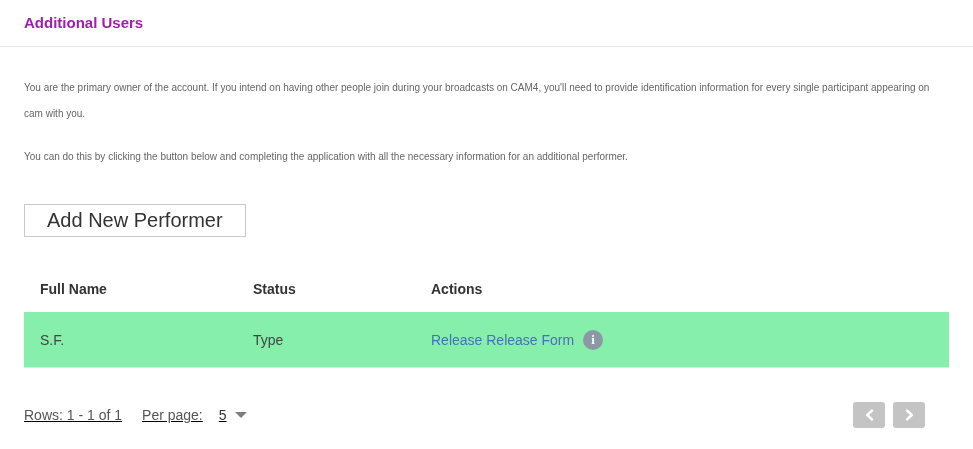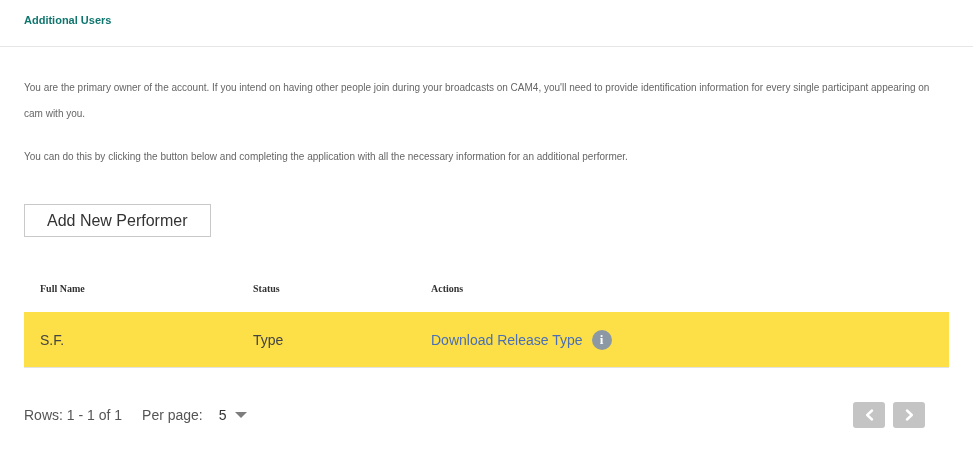--- a/index.html
+++ b/index.html
@@ -10,62 +10,61 @@
     font-family: "Liberation Sans", "DejaVu Sans", sans-serif;
     overflow: hidden;
   }
   .page-header {
     height: 47px;
     padding: 14px 24px 0 24px;
     border-bottom: 1px solid #e6e6e6;
   }
   .page-header h1 {
     margin: 0;
-    font-size: 11px;
+    font-size: 15px;
     font-weight: bold;
-    color: #0f766e;
+    color: #a21caf;
   }
   .content { padding: 0 24px; }
   .para {
     margin: 0;
     font-size: 10px;
     line-height: 26px;
     color: #666666;
     max-width: 910px;
   }
   .para-1 { margin-top: 28px; }
   .para-2 { margin-top: 17px; }
   .add-btn {
     margin-top: 34px;
     height: 33px;
     padding: 0 22px;
     background: #ffffff;
     border: 1px solid #c9c9c9;
     font-family: inherit;
-    font-size: 16px;
+    font-size: 20px;
     color: #333333;
     cursor: pointer;
   }
   .table { margin-top: 28px; }
   .thead { display: flex; align-items: center; height: 47px; }
   .th {
-    font-size: 10px;
+    font-size: 14px;
     font-weight: bold;
     color: #333333;
     padding-left: 16px;
-    font-family: Liberation Serif, serif;
   }
   .col1 { width: 213px; }
   .col2 { width: 155px; }
   .col3 { width: 178px; }
   .col4 { flex: 1; }
   .trow {
     display: flex; align-items: center;
     height: 56px;
-    background: #fde047;
+    background: #86efac;
     border-bottom: 1px solid #e2e2e2;
   }
   .td { font-size: 14px; color: #444444; padding-left: 16px; }
   .actions-cell { display: flex; align-items: center; }
   .dl-link {
     font-size: 14px;
     color: #4a6fb5;
     text-decoration: none;
     cursor: pointer;
   }
@@ -81,20 +80,21 @@
     font-size: 13px;
     font-weight: bold;
     cursor: pointer;
   }
   .pagination {
     margin-top: 34px;
     display: flex;
     align-items: center;
     justify-content: space-between;
     padding-right: 24px;
+    text-decoration: underline;
   }
   .pag-left {
     display: flex;
     align-items: center;
     font-size: 14px;
     color: #555555;
   }
   .per-page-label { margin-left: 20px; }
   .per-page-select {
     display: inline-flex;
@@ -139,21 +139,21 @@
   <div class="table">
     <div class="thead">
       <div class="th col1">Full Name</div>
       <div class="th col3">Status</div>
       <div class="th col4">Actions</div>
     </div>
     <div class="trow">
       <div class="td col1">S.F.</div>
       <div class="td col3">Type</div>
       <div class="td col4 actions-cell">
-        <a class="dl-link">Download Release Type</a>
+        <a class="dl-link">Release Release Form</a>
         <span class="info-icon">i</span>
       </div>
     </div>
   </div>
 
   <div class="pagination">
     <div class="pag-left">
       <span>Rows: 1 - 1 of 1</span>
       <span class="per-page-label">Per page:</span>
       <span class="per-page-select">

